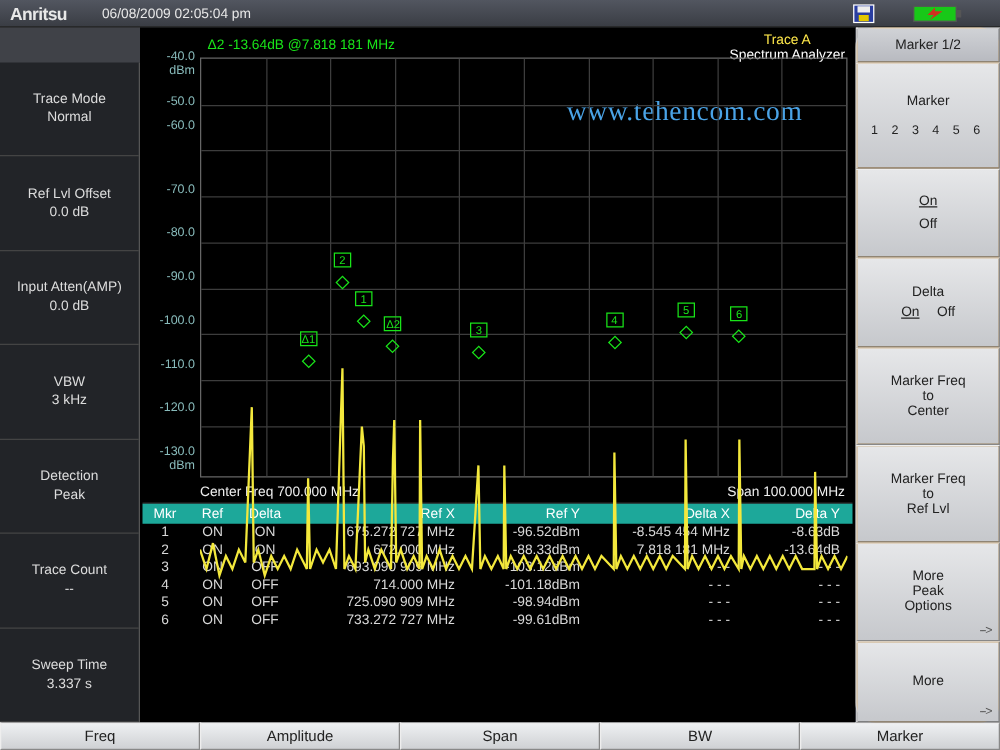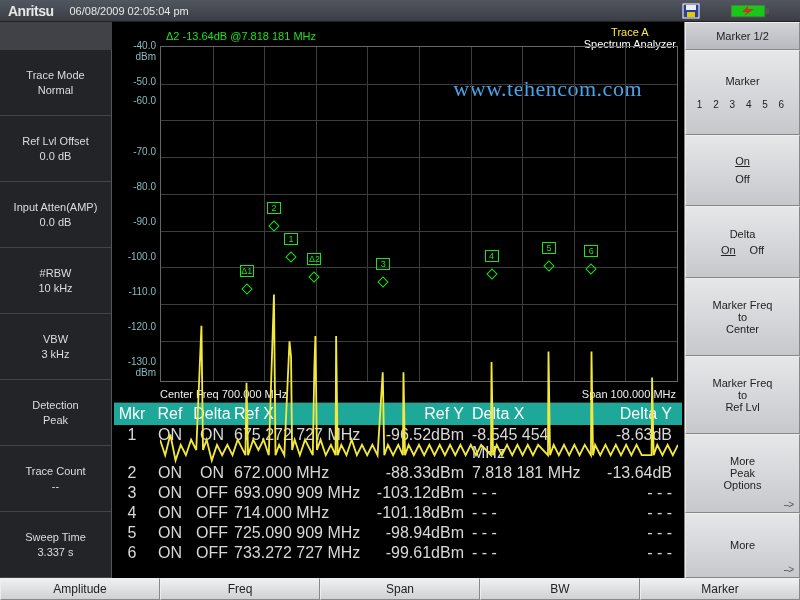--- a/index.html
+++ b/index.html
@@ -13,21 +13,21 @@
   }
   .titlebar {
     height: 22px;
     background: linear-gradient(#525660, #3a3d44);
     display: flex;
     align-items: center;
     color: #e8e8e8;
     border-bottom: 1px solid #222;
   }
   .logo { font-weight: bold; font-size: 14px; padding: 0 8px; letter-spacing: -0.5px;}
-  .datetime { font-size: 11px; margin-left: 8px; }
+  .datetime { font-size: 11px; margin-left: 20px; }
   .titlebar .spacer { flex: 1; }
   .disk-icon, .batt-icon { margin-right: 30px; }
   .disk-icon svg, .batt-icon svg { display:block; }
 
   .main {
     display: flex;
     height: 556px;
   }
   .left-col {
     width: 112px;
@@ -57,20 +57,21 @@
     display: flex;
     flex-direction: column;
     padding: 4px 2px 0 2px;
   }
   .right-col {
     width: 116px;
     background: #a16207;
     border-left: 1px solid #888;
     display: flex;
     flex-direction: column;
+    border-radius: 16px;
   }
   .soft {
     border: 1px solid #888;
     border-top-color: #eee;
     border-left-color: #eee;
     background: linear-gradient(#e6e7e9, #c6c8cc);
     color: #222;
     font-size: 11px;
     display: flex;
     flex-direction: column;
@@ -120,29 +121,29 @@
     transform: rotate(45deg);
   }
   .watermark {
     position:absolute; top:50px; right:40px; color:#4aa3e6; font-size:22px;
     font-family: Georgia, serif; letter-spacing:0.5px;
   }
 
   .cf-row { color:#eee; font-size:11px; display:flex; justify-content:space-between;
             padding: 2px 6px 2px 46px; }
 
-  .table { flex:1; border-top:1px solid #333; font-size:16px; color:#d8d8d8; }
+  .table { flex:1; border-top:1px solid #333; font-size:11px; color:#d8d8d8; }
   .thead { background:#1da89a; color:#fff; display:flex; padding:2px 0; }
   .trow { display:flex; padding:1px 0; }
   .c-mkr{width:36px;text-align:center}
   .c-ref{width:40px;text-align:center}
   .c-del{width:44px;text-align:center}
-  .c-refx{width:138px;padding-right:8px}
+  .c-refx{width:138px;text-align:right;padding-right:8px}
   .c-refy{width:100px;text-align:right;padding-right:8px}
-  .c-delx{width:120px;text-align:left;padding-right:8px}
+  .c-delx{width:120px;text-align:right;padding-right:8px}
   .c-dely{flex:1;text-align:right;padding-right:10px}
 
   .bottom {
     height: 22px; display:flex; background:#dedfe1;
   }
   .bottom .bbtn {
     flex:1; border:1px solid #888; border-top-color:#eee; border-left-color:#eee;
     background:linear-gradient(#eef0f2,#cfd1d4);
     display:flex;align-items:center;justify-content:center;
     font-size:12px; color:#222;
@@ -177,24 +178,20 @@
         <span>Trace Mode</span>
         <span>Normal</span>
       </div>
     <div class="lbl">
         <span>Ref Lvl Offset</span>
         <span>0.0 dB</span>
       </div>
     <div class="lbl">
         <span>Input Atten(AMP)</span>
         <span>0.0 dB</span>
-      </div>
-    <div class="lbl">
-        <span>#RBW</span>
-        <span>10 kHz</span>
       </div>
     <div class="lbl">
         <span>VBW</span>
         <span>3 kHz</span>
       </div>
     <div class="lbl">
         <span>Detection</span>
         <span>Peak</span>
       </div>
     <div class="lbl">
@@ -377,18 +374,18 @@
         <span>Peak</span>
         <span>Options</span>
     </div>
     <div class="soft arrow" style="flex:1">
         <span>More</span>
       </div>
   </div>
 </div>
 
 <div class="bottom">
+  <div class="bbtn">Freq</div>
   <div class="bbtn">Amplitude</div>
-  <div class="bbtn">Freq</div>
   <div class="bbtn">Span</div>
   <div class="bbtn">BW</div>
   <div class="bbtn">Marker</div>
 </div>
 
 </body></html>

